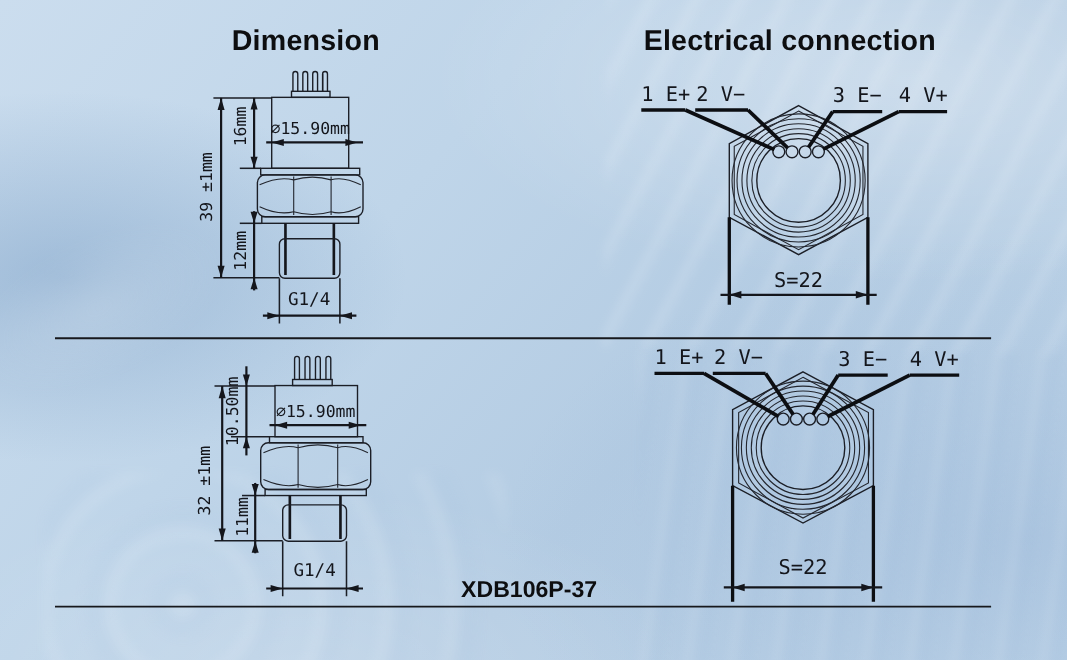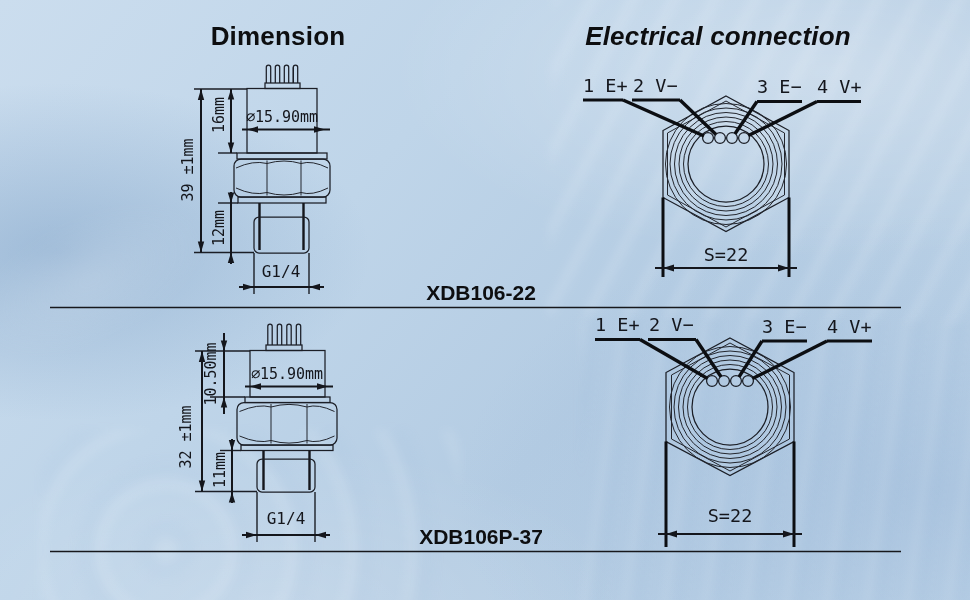--- a/index.html
+++ b/index.html
@@ -18,21 +18,21 @@
     background:repeating-linear-gradient(117deg, rgba(255,255,255,.30) 0 5px, rgba(255,255,255,0) 15px 36px);}
   .tex-streaks2{right:-30px;bottom:-20px;width:420px;height:300px;opacity:.35;filter:blur(4px);
     background:repeating-linear-gradient(98deg, rgba(255,255,255,.26) 0 4px, rgba(140,172,210,.18) 12px 20px, rgba(255,255,255,0) 24px 40px);}
   .tex-swirl{left:-60px;top:150px;width:300px;height:260px;opacity:.5;filter:blur(7px);
     background:radial-gradient(ellipse 180px 90px at 50% 50%, rgba(255,255,255,.35), rgba(255,255,255,0) 70%);
     transform:rotate(-25deg);}
   .tex-caustic{left:40px;bottom:-30px;width:420px;height:200px;opacity:.4;filter:blur(5px);
     background:repeating-radial-gradient(circle at 30% 60%, rgba(255,255,255,.25) 0 8px, rgba(150,180,215,.2) 16px 24px, rgba(255,255,255,0) 34px 60px);}
   .title{position:absolute;font-weight:bold;font-size:26px;color:#0d0e10;text-align:center;letter-spacing:.2px;}
   .title-dim{left:178px;top:21px;width:200px;}
-  .title-elec{left:568px;top:21px;width:300px;font-style:italic;}
+  .title-elec{left:568px;top:21px;width:300px;}
   .model{position:absolute;font-weight:bold;font-size:21px;color:#0d0e10;text-align:center;}
   .model-1{left:381px;top:281px;width:200px;}
   .model-2{left:381px;top:525px;width:200px;}
   svg.drawing{position:absolute;left:0;top:0;}
   svg.drawing .ol{stroke:#1b1e26;stroke-width:1.25;fill:none;}
   svg.drawing .ol-thin{stroke:#23262e;stroke-width:1;fill:none;}
   svg.drawing .heavy{stroke:#14161c;stroke-width:2.4;fill:none;}
   svg.drawing .dim{stroke:#14161c;stroke-width:2;fill:none;}
   svg.drawing .ext{stroke:#1b1e26;stroke-width:1.4;fill:none;}
   svg.drawing .lead{stroke:#0c0e12;stroke-width:3.4;fill:none;}
@@ -49,21 +49,20 @@
 
 <div class="stage">
 
   <div class="tex tex-streaks"></div>
   <div class="tex tex-streaks2"></div>
   <div class="tex tex-swirl"></div>
   <div class="tex tex-caustic"></div>
 
   <div class="title title-dim">Dimension</div>
   <div class="title title-elec">Electrical connection</div>
-  <div class="model model-1">XDB106-22</div>
   <div class="model model-2">XDB106P-37</div>
 
   <svg class="drawing" width="970" height="600" viewBox="0 0 970 600">
 
     <g>
 
       <g>
         <path class="ol" d="M266.3,83 L266.3,67.2 Q266.3,65 268.5,65 Q270.7,65 270.7,67.2 L270.7,83"></path>
         <path class="ol" d="M275.3,83 L275.3,67.2 Q275.3,65 277.5,65 Q279.7,65 279.7,67.2 L279.7,83"></path>
         <path class="ol" d="M284.3,83 L284.3,67.2 Q284.3,65 286.5,65 Q288.7,65 288.7,67.2 L288.7,83"></path>

